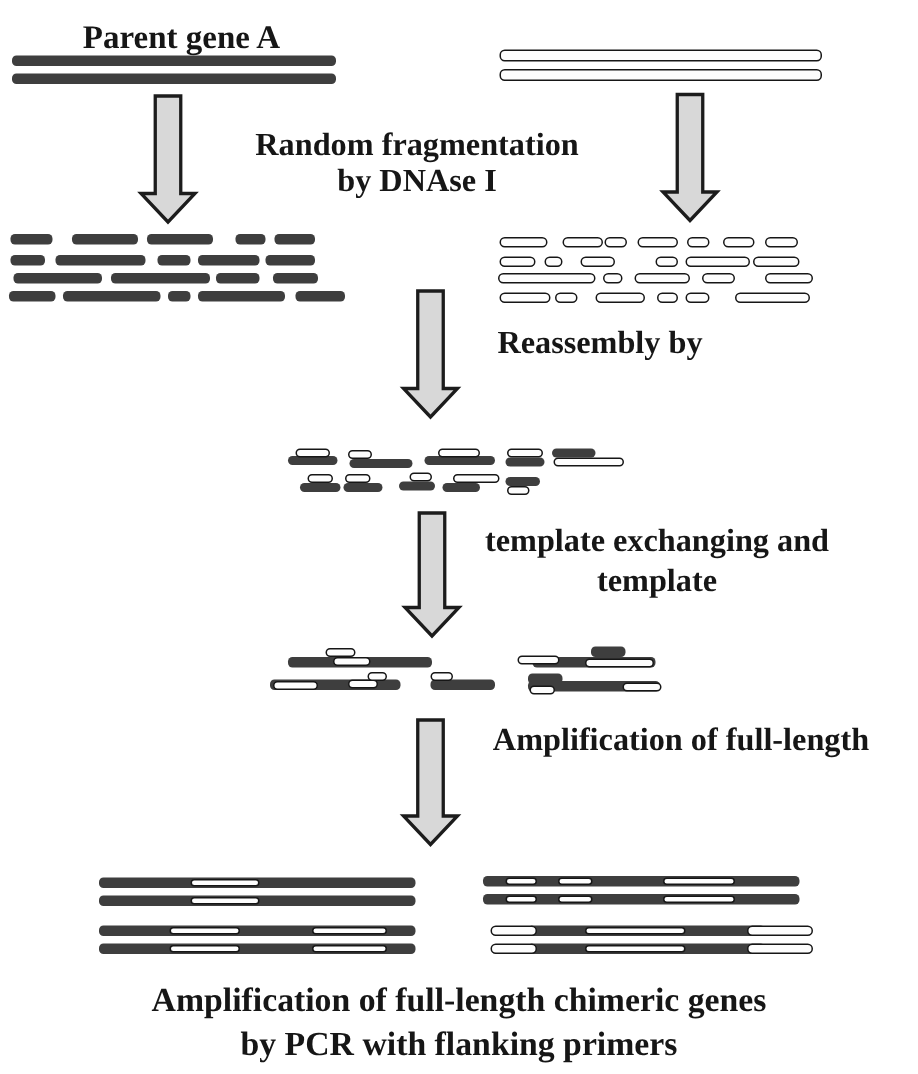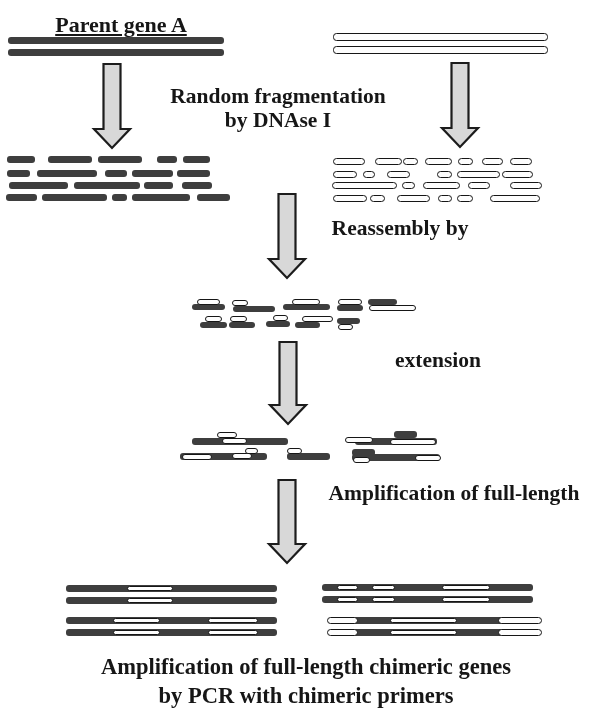--- a/index.html
+++ b/index.html
@@ -8,21 +8,21 @@
   }
   html,body{margin:0;padding:0;background:var(--bg);}
   .canvas{
     position:relative;width:612px;height:716px;background:var(--bg);
     font-family:"Liberation Serif","DejaVu Serif",serif;overflow:hidden;
   }
   .bar{position:absolute;box-sizing:border-box;border-radius:3px;}
   .bar.dark{background:var(--dark);}
   .bar.light{background:var(--light-fill);border:1.6px solid var(--light-outline);border-radius:3.5px;}
   .txt{position:absolute;color:var(--text);font-weight:bold;text-align:center;}
-  .gene-label{font-size:22px;width:162px;text-decoration:underline;}
+  .gene-label{font-size:22px;width:162px;}
   .lbl-a{left:40px;top:12px;}
   .lbl-b{left:352px;top:6px;}
   .step{font-size:21.5px;}
   .step-1{left:150px;top:84px;width:256px;line-height:24px;}
   .step-2{left:302px;top:216px;width:196px;line-height:25px;}
   .step-3{left:312px;top:347px;width:252px;line-height:26.5px;}
   .step-4{left:328px;top:480px;width:252px;line-height:26.5px;}
   .caption{left:26px;top:652px;width:560px;font-size:22.5px;line-height:29px;}
   svg.arrow{position:absolute;overflow:visible;}
 </style>
@@ -36,30 +36,31 @@
   <div class="txt step step-1">
     <div>Random fragmentation</div>
     <div>by DNAse I</div>
   </div>
 
   <div class="txt step step-2">
     <div>Reassembly by</div>
   </div>
 
   <div class="txt step step-3">
-    <div>extension</div>
+    <div>template exchanging and</div>
+    <div>template</div>
   </div>
 
   <div class="txt step step-4">
     <div>Amplification of full-length</div>
   </div>
 
   <div class="txt caption">
     <div>Amplification of full-length chimeric genes</div>
-    <div>by PCR with chimeric primers</div>
+    <div>by PCR with flanking primers</div>
   </div>
 
 <div class="bar dark" style="left: 8px; top: 37px; width: 216px; height: 7px;"></div>
     <div class="bar dark" style="left: 8px; top: 49px; width: 216px; height: 7px;"></div>
     <div class="bar light" style="left: 333px; top: 33px; width: 215px; height: 8px;"></div>
     <div class="bar light" style="left: 333px; top: 46px; width: 215px; height: 8px;"></div>
     <div class="bar dark" style="left: 7px; top: 156px; width: 28px; height: 7px;"></div>
     <div class="bar dark" style="left: 48px; top: 156px; width: 44px; height: 7px;"></div>
     <div class="bar dark" style="left: 98px; top: 156px; width: 44px; height: 7px;"></div>
     <div class="bar dark" style="left: 157px; top: 156px; width: 20px; height: 7px;"></div>

